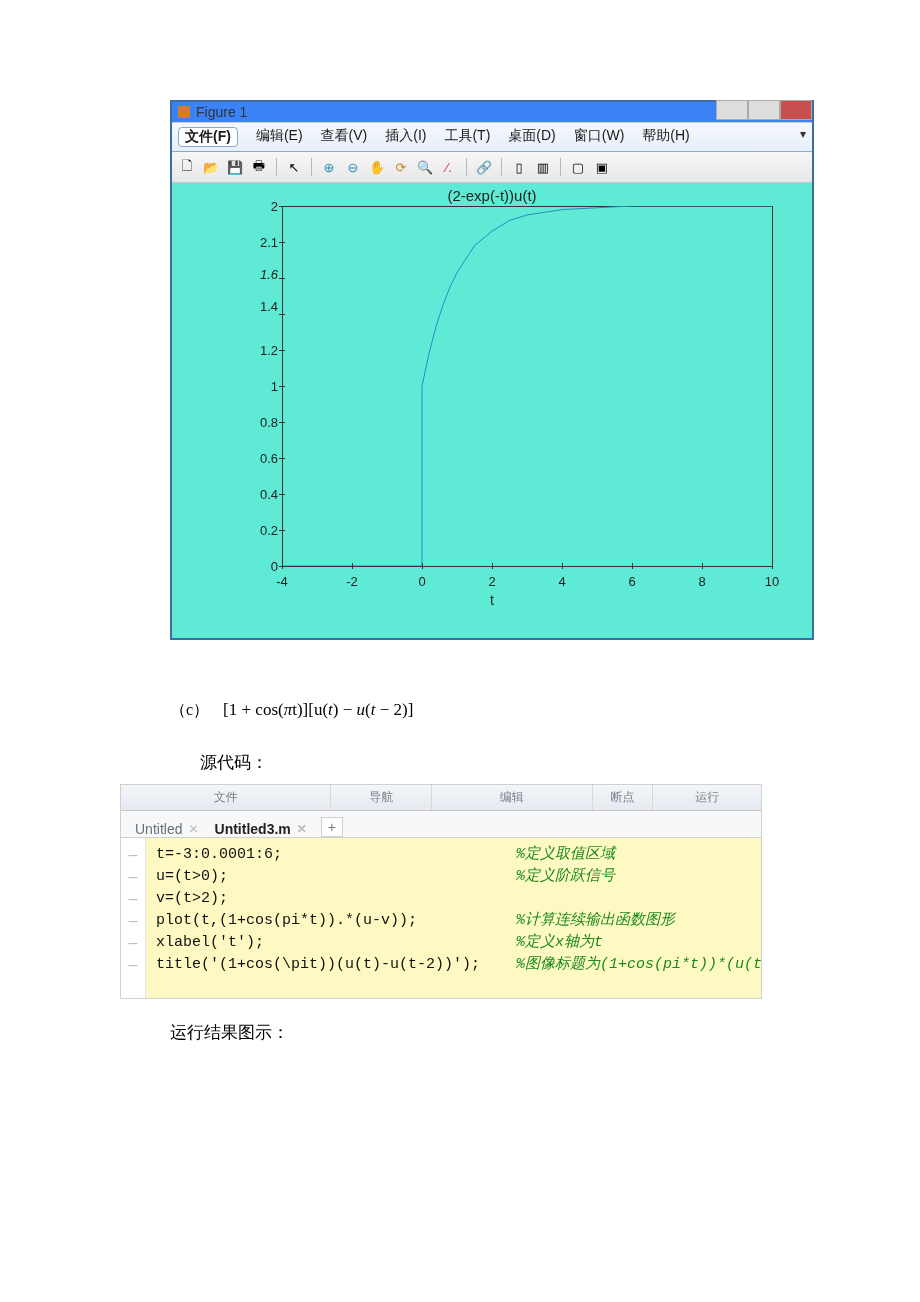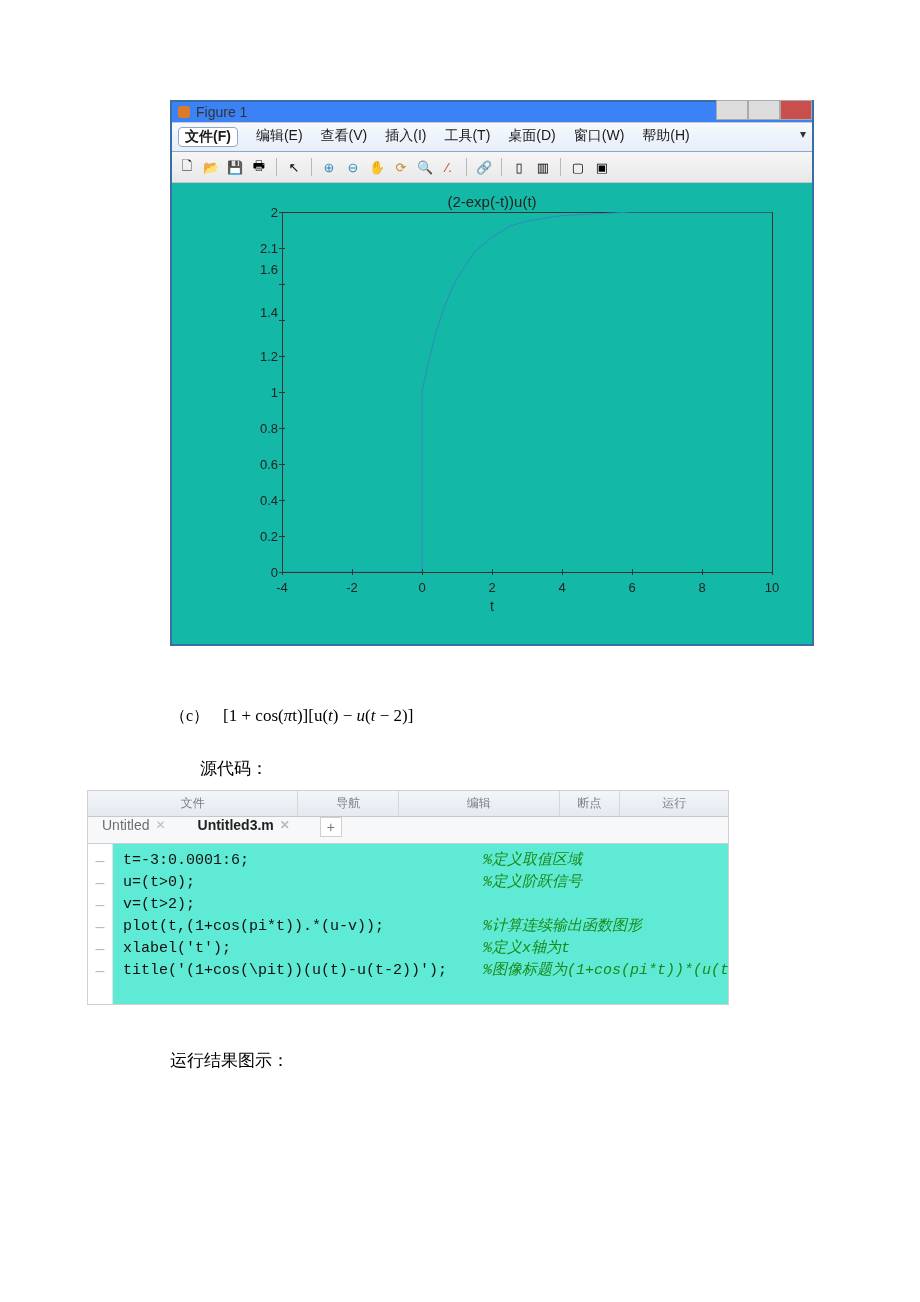--- a/index.html
+++ b/index.html
@@ -86,22 +86,22 @@
     display: flex; align-items: center; justify-content: center;
     font-size: 13px;
   }
   .tsep {
     width: 1px; height: 18px;
     background: #b8b8b8;
     margin: 0 2px;
   }
   
   .plotarea {
-    background: #14b8a6;
-    padding: 10px 20px 30px 20px;
+    background: #5eead4;
+    padding: 4px 20px 30px 20px;
   }
   .plot-title {
     text-align: center;
     font-size: 15px;
     color: #222;
     margin-bottom: 2px;
     font-family: Arial, sans-serif;
   }
   .axes {
     position: relative;
@@ -138,52 +138,52 @@
     font-family: "SimSun", serif;
   }
   .caption .lbl { font-family: "SimSun", serif; }
   .caption .math { font-family: "Times New Roman", serif; font-size: 17px; margin-left: 10px;}
   .src-label {
     margin: 30px 0 10px 200px;
     font-size: 17px;
     font-family: "SimSun", serif;
   }
   .run-label {
-    margin: 44px 0 0 170px;
+    margin: 22px 0 0 170px;
     font-size: 17px;
     font-family: "SimSun", serif;
   }
   
   .editor {
     width: 640px;
-    margin-left: 87px;
+    margin-left: 120px;
     border: 1px solid #d0d0d0;
-    background: #5eead4;
+    background: #fef9c3;
     font-size: 14px;
   }
   .editor-tabs {
     display: flex;
     background: linear-gradient(#f2f5f9, #e6eaf0);
     border-bottom: 1px solid #c7c7c7;
     font-size: 12px;
     color: #7a7f86;
   }
   .editor-tabs .etab {
     padding: 4px 0;
     text-align: center;
     border-right: 1px solid #d7d7d7;
   }
   .editor-files {
     display: flex;
-    align-items: flex-start;
+    align-items: flex-end;
     background: #f7f8f9;
     border-bottom: 1px solid #d0d0d0;
     padding-left: 8px;
     height: 26px;
-    gap: 20px;
+    gap: 4px;
   }
   .editor-files .ftab {
     display: flex; align-items: center;
     color: #6a6e73;
     font-size: 14px;
     padding: 0 6px;
     gap: 6px;
   }
   .editor-files .ftab.active {
     color: #222;
@@ -292,21 +292,21 @@
           <div class="ytick" style="top: 252px;">0.6</div>
           <div class="ytick-line" style="top: 252px;"></div>
           <div class="ytick" style="top: 216px;">0.8</div>
           <div class="ytick-line" style="top: 216px;"></div>
           <div class="ytick" style="top: 180px;">1</div>
           <div class="ytick-line" style="top: 180px;"></div>
           <div class="ytick" style="top: 144px;">1.2</div>
           <div class="ytick-line" style="top: 144px;"></div>
           <div class="ytick" style="top: 100px;">1.4</div>
           <div class="ytick-line" style="top: 108px;"></div>
-          <div class="ytick" style="top: 57px;">1.6</div>
+          <div class="ytick" style="top: 68px; font-style: italic;">1.6</div>
           <div class="ytick-line" style="top: 72px;"></div>
           <div class="ytick" style="top: 36px;">2.1</div>
           <div class="ytick-line" style="top: 36px;"></div>
           <div class="ytick" style="top: 0px;">2</div>
           <div class="ytick-line" style="top: 0px;"></div>
           <div class="xtick" style="left: 70px;">-4</div>
           <div class="xtick-line" style="left: 70px;"></div>
           <div class="xtick" style="left: 140px;">-2</div>
           <div class="xtick-line" style="left: 140px;"></div>
           <div class="xtick" style="left: 210px;">0</div>

